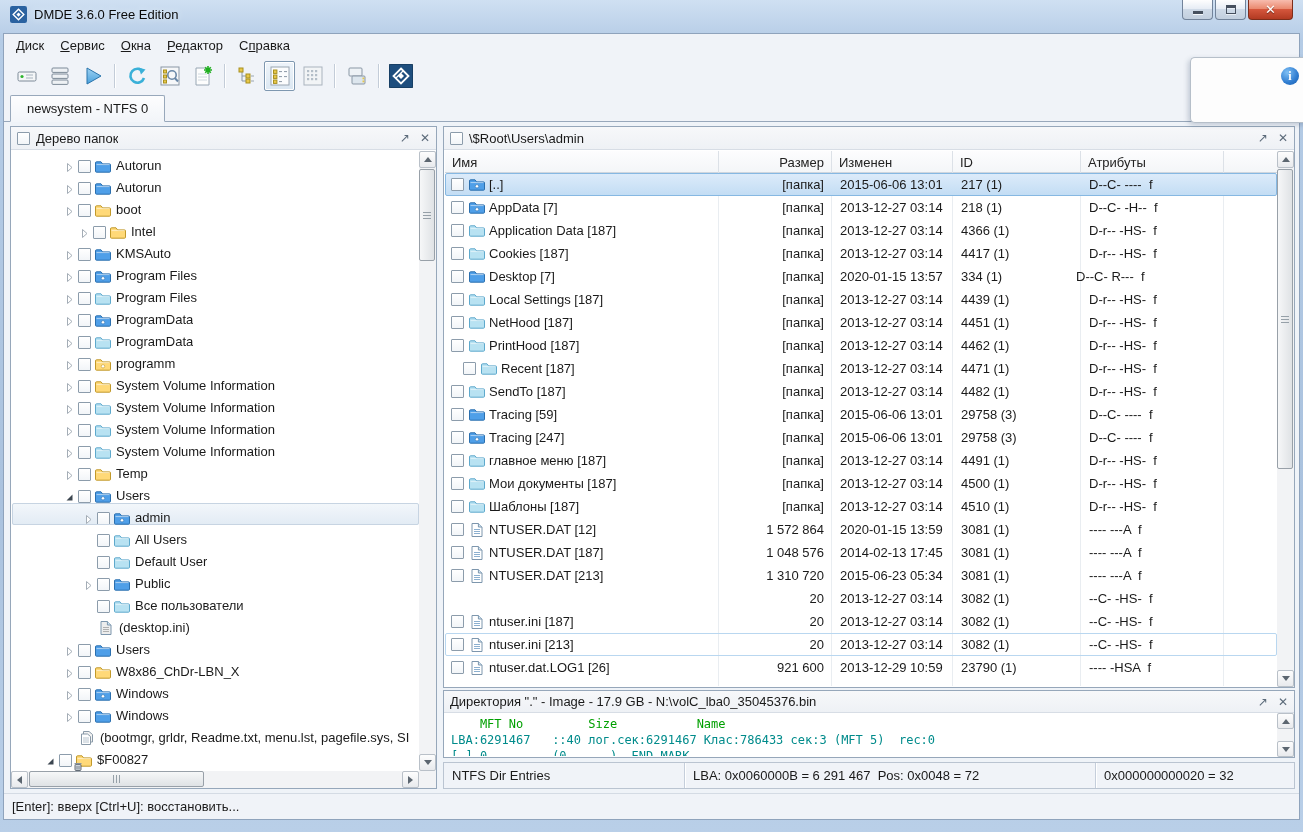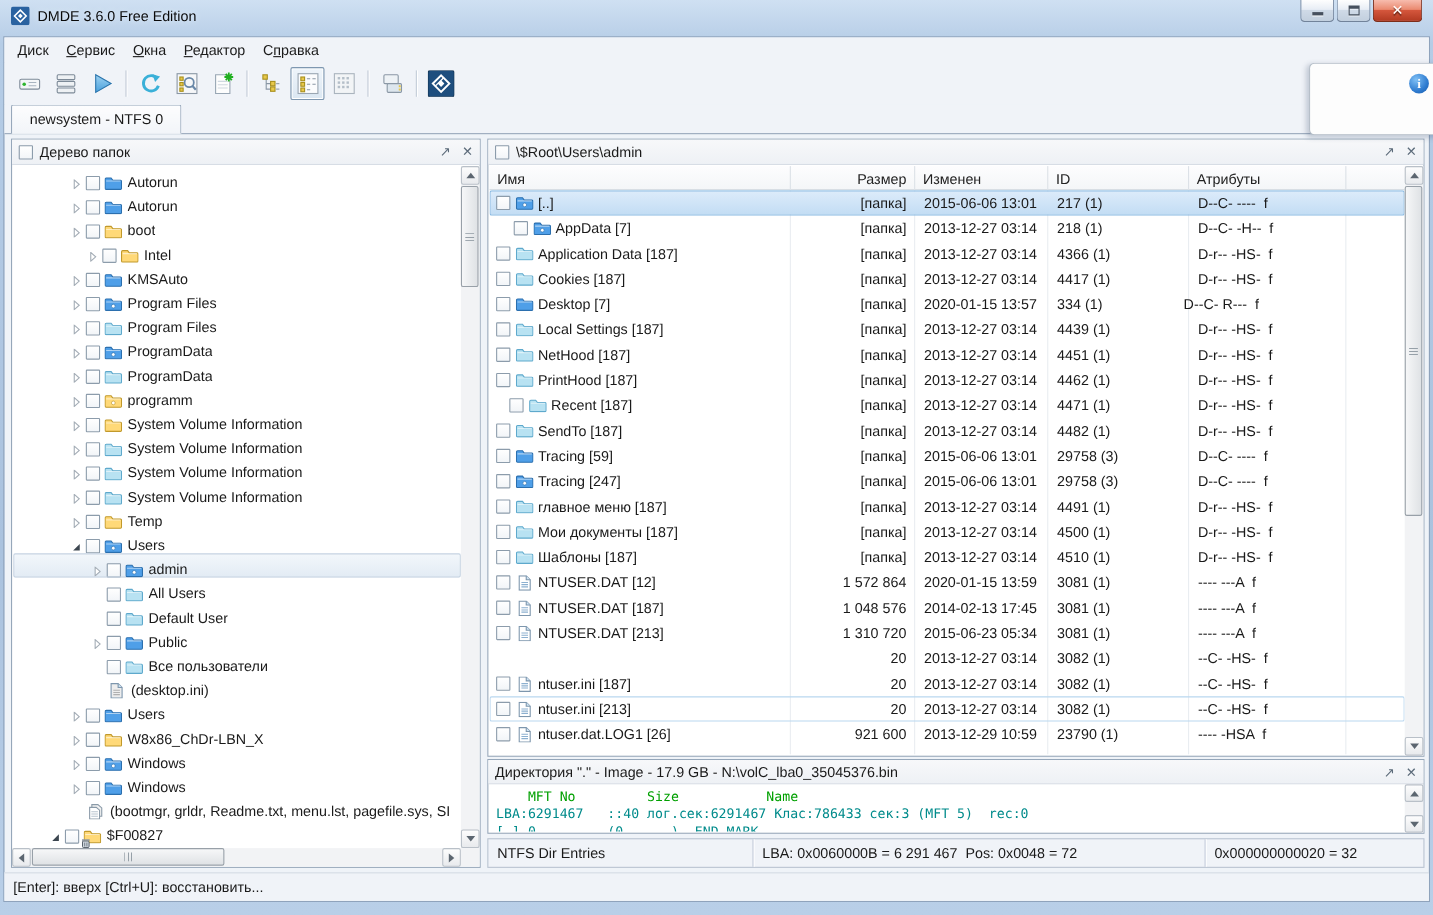--- a/index.html
+++ b/index.html
@@ -318,21 +318,21 @@
           </span>
           <span class="checkbox"></span>
           <span class="ficon">
             <svg width="16" height="13" viewBox="0 0 16 13">
     <path d="M0.5 3 Q0.5 1.8 1.6 1.8 H6 L7.6 3.9 H14.6 Q15.5 3.9 15.5 4.9 V11.2 Q15.5 12.2 14.5 12.2 H1.5 Q0.5 12.2 0.5 11.2 Z" fill="#ffd978" stroke="#c1992b" stroke-width="1"></path>
     <path d="M1.5 4.6 H14.5" stroke="rgba(255,255,255,.55)" stroke-width="1"></path>
     </svg>
           </span>
           <span class="tree-label">boot</span>
         </div>
-        <div class="tree-row" style="padding-left: 67px;">
+        <div class="tree-row" style="padding-left: 20px; margin-left: 47px;">
           <span class="slot exp-slot">
             <svg width="9" height="9">
               <path d="M2.5 0.5 L7 4.5 L2.5 8.5 Z" fill="#fff" stroke="#a4adb6"></path>
             </svg>
           </span>
           <span class="checkbox"></span>
           <span class="ficon">
             <svg width="16" height="13" viewBox="0 0 16 13">
     <path d="M0.5 3 Q0.5 1.8 1.6 1.8 H6 L7.6 3.9 H14.6 Q15.5 3.9 15.5 4.9 V11.2 Q15.5 12.2 14.5 12.2 H1.5 Q0.5 12.2 0.5 11.2 Z" fill="#ffd978" stroke="#c1992b" stroke-width="1"></path>
     <path d="M1.5 4.6 H14.5" stroke="rgba(255,255,255,.55)" stroke-width="1"></path>
@@ -747,21 +747,21 @@
     <path d="M0.5 3 Q0.5 1.8 1.6 1.8 H6 L7.6 3.9 H14.6 Q15.5 3.9 15.5 4.9 V11.2 Q15.5 12.2 14.5 12.2 H1.5 Q0.5 12.2 0.5 11.2 Z" fill="#4f9fe8" stroke="#2b6fae" stroke-width="1"></path>
     <path d="M1.5 4.6 H14.5" stroke="rgba(255,255,255,.55)" stroke-width="1"></path>
     <circle cx="8" cy="8.3" r="1.7" fill="#fff" stroke="#2b6fae" stroke-width="0.6"></circle>
               </svg></span><span>[..]</span></span>
           <span class="cell c-size" style="left:274px;width:113px">[папка]</span>
           <span class="cell c-mod" style="left:387px;width:121px">2015-06-06 13:01</span>
           <span class="cell c-id" style="left:508px;width:128px">217 (1)</span>
           <span class="cell c-attr" style="left:636px;width:143px">D--C- ----  f</span>
         </div>
         <div class="frow">
-          <span class="cell c-name" style="left:16px;width:274px"><span class="checkbox"></span><span class="ficon"><svg width="16" height="13" viewBox="0 0 16 13">
+          <span class="cell c-name" style="left:0;width:274px"><span class="checkbox"></span><span class="ficon"><svg width="16" height="13" viewBox="0 0 16 13">
     <path d="M0.5 3 Q0.5 1.8 1.6 1.8 H6 L7.6 3.9 H14.6 Q15.5 3.9 15.5 4.9 V11.2 Q15.5 12.2 14.5 12.2 H1.5 Q0.5 12.2 0.5 11.2 Z" fill="#4f9fe8" stroke="#2b6fae" stroke-width="1"></path>
     <path d="M1.5 4.6 H14.5" stroke="rgba(255,255,255,.55)" stroke-width="1"></path>
     <circle cx="8" cy="8.3" r="1.7" fill="#fff" stroke="#2b6fae" stroke-width="0.6"></circle>
               </svg></span><span>AppData [7]</span></span>
           <span class="cell c-size" style="left:274px;width:113px">[папка]</span>
           <span class="cell c-mod" style="left:387px;width:121px">2013-12-27 03:14</span>
           <span class="cell c-id" style="left:508px;width:128px">218 (1)</span>
           <span class="cell c-attr" style="left:636px;width:143px">D--C- -H--  f</span>
         </div>
         <div class="frow">

